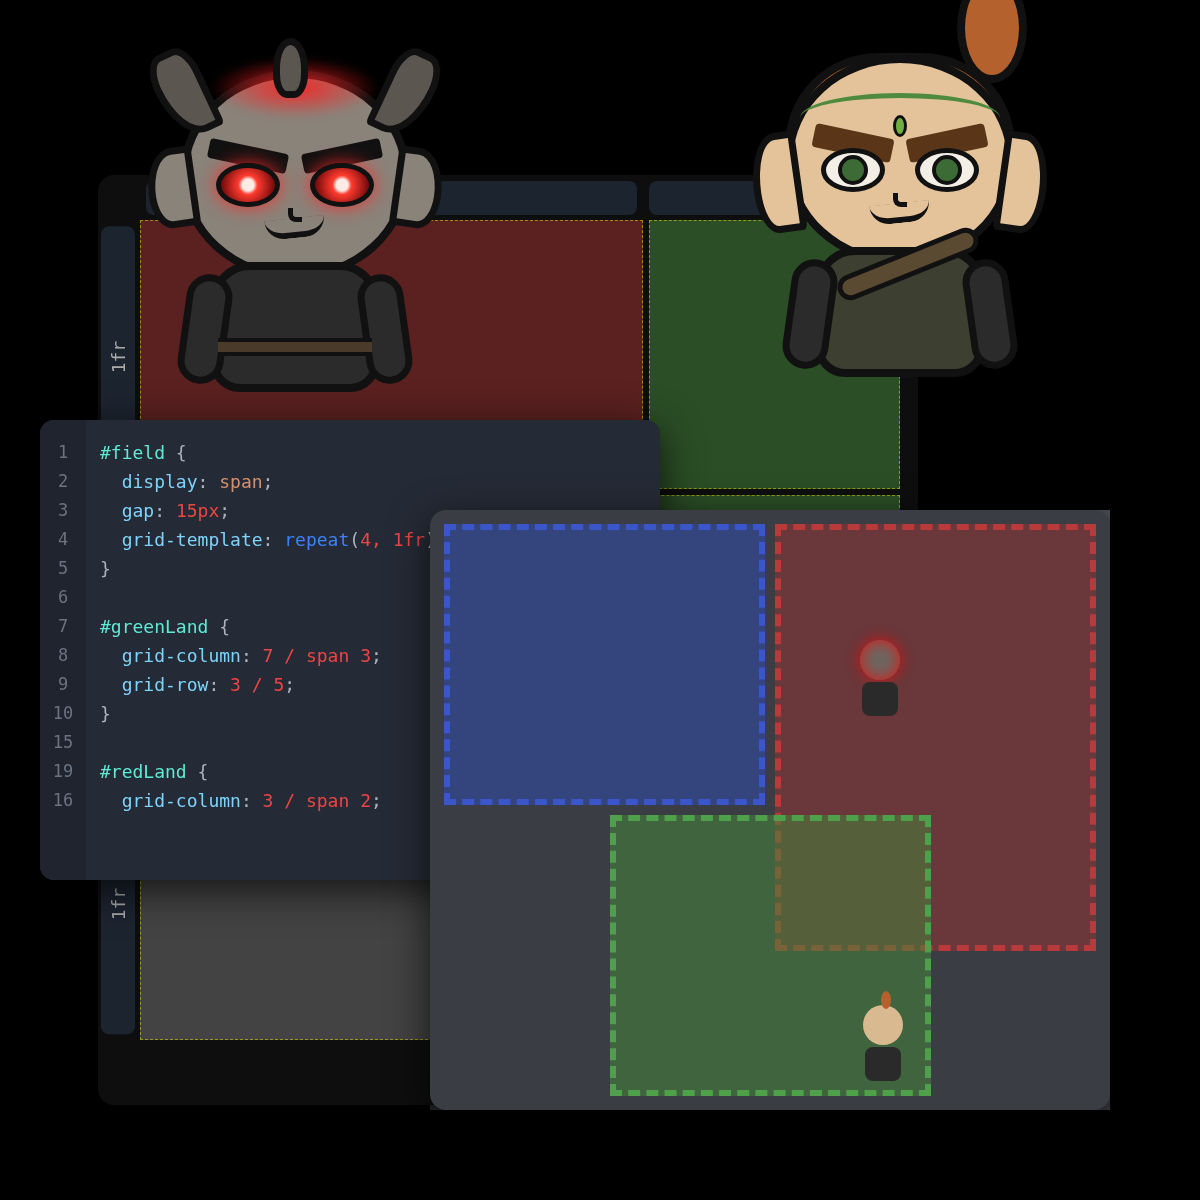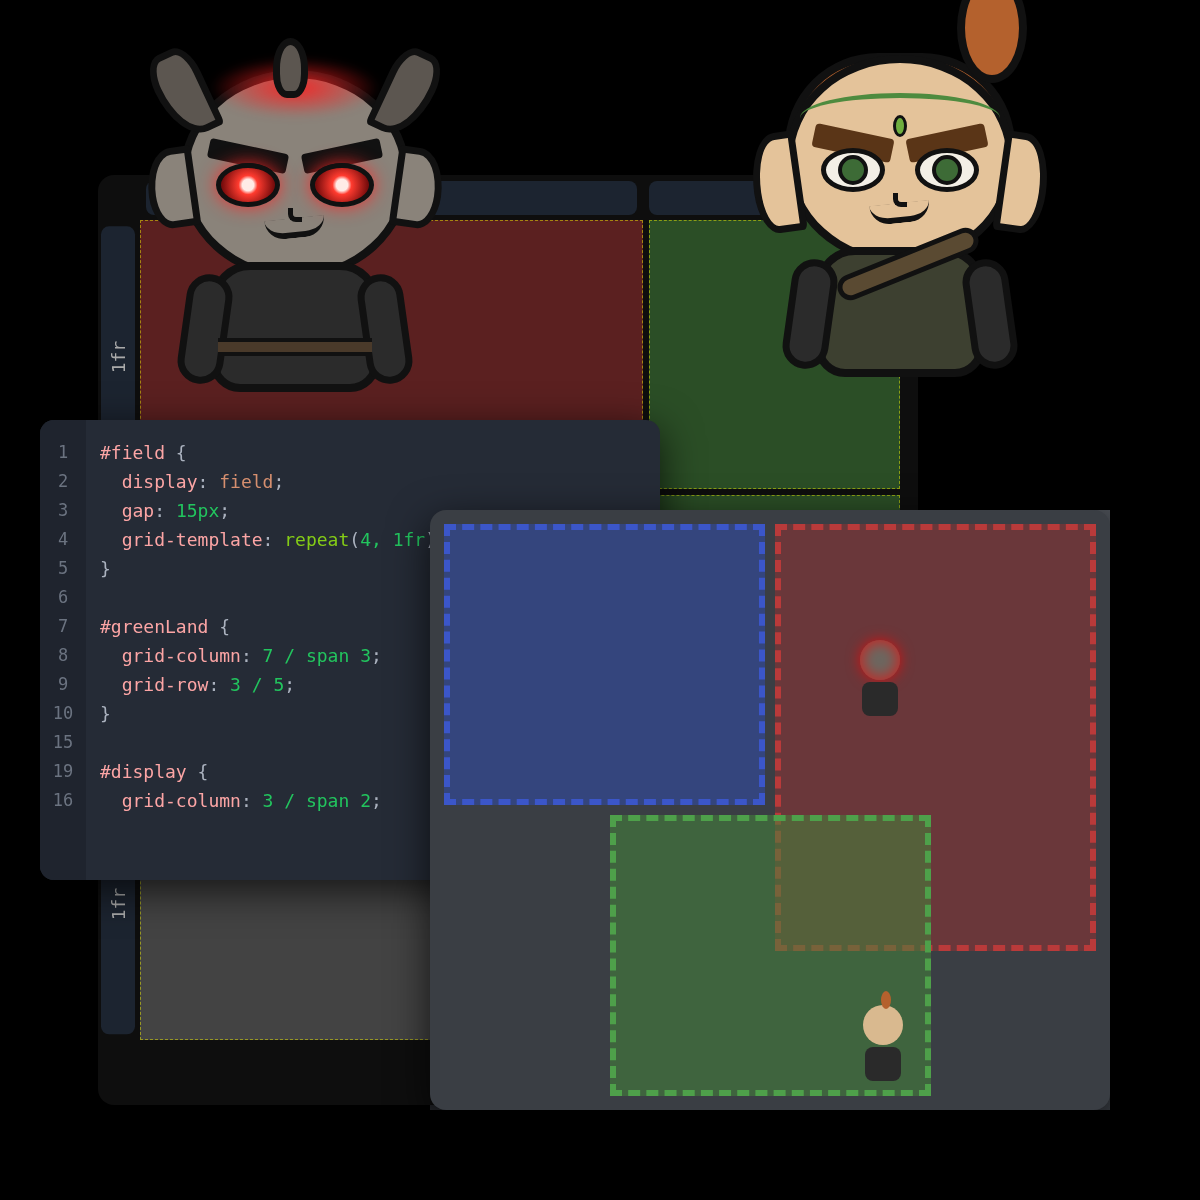--- a/index.html
+++ b/index.html
@@ -16,21 +16,21 @@
 .back-grid-area > div { border:1px dashed rgba(255,255,0,.45); }
 .bg-red { background:rgba(154,48,48,.55); }
 .bg-green { background:rgba(68,132,58,.55); }
 .bg-grey { background:rgba(120,120,120,.5); }
 
 
 .editor { position:absolute; left:40px; top:420px; width:620px; height:460px; background:#252b36; border-radius:14px; box-shadow:0 10px 40px rgba(0,0,0,.7); overflow:hidden; }
 .gutter { position:absolute; left:0; top:0; width:46px; height:100%; background:#1f242e; padding:18px 0; }
 .gutter .ln { color:#6b7380; font-size:17px; text-align:center; line-height:29px; }
 .code { position:absolute; left:60px; top:18px; font-size:18px; line-height:29px; white-space:pre; }
-.c-sel{color:#fca5a5}.c-prop{color:#fca5a5}.c-val{color:#d68f6f}.c-num{color:#22c55e}.c-punc{color:#abb2bf}.c-fn{color:#84cc16}
+.c-sel{color:#5eead4}.c-prop{color:#7dd3fc}.c-val{color:#d68f6f}.c-num{color:#ef4444}.c-punc{color:#abb2bf}.c-fn{color:#3b82f6}
 .check-btn { position:absolute; right:24px; bottom:20px; background:#e74a3b; color:#fff; border:none; font-size:20px; font-weight:600; padding:18px 34px; border-radius:10px; cursor:pointer; }
 
 
 .preview { position:absolute; left:430px; top:510px; width:680px; height:600px; background:#3a3e44; border-radius:16px; box-shadow:0 12px 40px rgba(0,0,0,.7); padding:14px; }
 .preview-grid { width:100%; height:100%; display:grid; grid-template-columns:1fr 1fr 1fr 1fr; grid-template-rows:1fr 1fr 1fr 1fr; gap:10px; position:relative; }
 .zone-blue { grid-column:1/3; grid-row:1/3; background:rgba(50,72,150,.7); border:6px dashed #3b56c9; }
 .zone-red { grid-column:3/5; grid-row:1/4; background:rgba(154,48,48,.5); border:6px dashed #b93a3a; }
 .zone-green { grid-column:2/4; grid-row:3/5; background:rgba(68,132,58,.55); border:6px dashed #4ea04a; }
 .pv-bg { position:absolute; inset:0; background:linear-gradient(#4b4f56,#3b3f46); z-index:-1; }
 .pv-strip1 { position:absolute; left:0; right:0; top:50%; height:2px; background:rgba(0,0,0,.35);} 
@@ -122,31 +122,31 @@
     <div class="ln">6</div>
     <div class="ln">7</div>
     <div class="ln">8</div>
     <div class="ln">9</div>
     <div class="ln">10</div>
     <div class="ln">15</div>
     <div class="ln">19</div>
     <div class="ln">16</div>
   </div>
   <div class="code"><span class="c-sel">#field</span><span class="c-punc"> {</span>
-  <span class="c-prop">display</span><span class="c-punc">: </span><span class="c-val">field</span><span class="c-punc">;</span>
+  <span class="c-prop">display</span><span class="c-punc">: </span><span class="c-val">span</span><span class="c-punc">;</span>
   <span class="c-prop">gap</span><span class="c-punc">: </span><span class="c-num">15px</span><span class="c-punc">;</span>
   <span class="c-prop">grid-template</span><span class="c-punc">: </span><span class="c-fn">repeat</span><span class="c-punc">(</span><span class="c-num">4, 1fr</span><span class="c-punc">);</span>
 <span class="c-punc">}</span>
 
 <span class="c-sel">#greenLand</span><span class="c-punc"> {</span>
   <span class="c-prop">grid-column</span><span class="c-punc">: </span><span class="c-num">7 / span 3</span><span class="c-punc">;</span>
   <span class="c-prop">grid-row</span><span class="c-punc">: </span><span class="c-num">3 / 5</span><span class="c-punc">;</span>
 <span class="c-punc">}</span>
 
-<span class="c-sel">#display</span><span class="c-punc"> {</span>
+<span class="c-sel">#redLand</span><span class="c-punc"> {</span>
   <span class="c-prop">grid-column</span><span class="c-punc">: </span><span class="c-num">3 / span 2</span><span class="c-punc">;</span></div>
   <button class="check-btn">Check Answer</button>
 </div>
 
 <div class="preview">
   <div class="pv-bg">
     <div class="pv-strip1"></div>
       <div class="pv-strip2"></div>
   </div>
   <div class="preview-grid">

